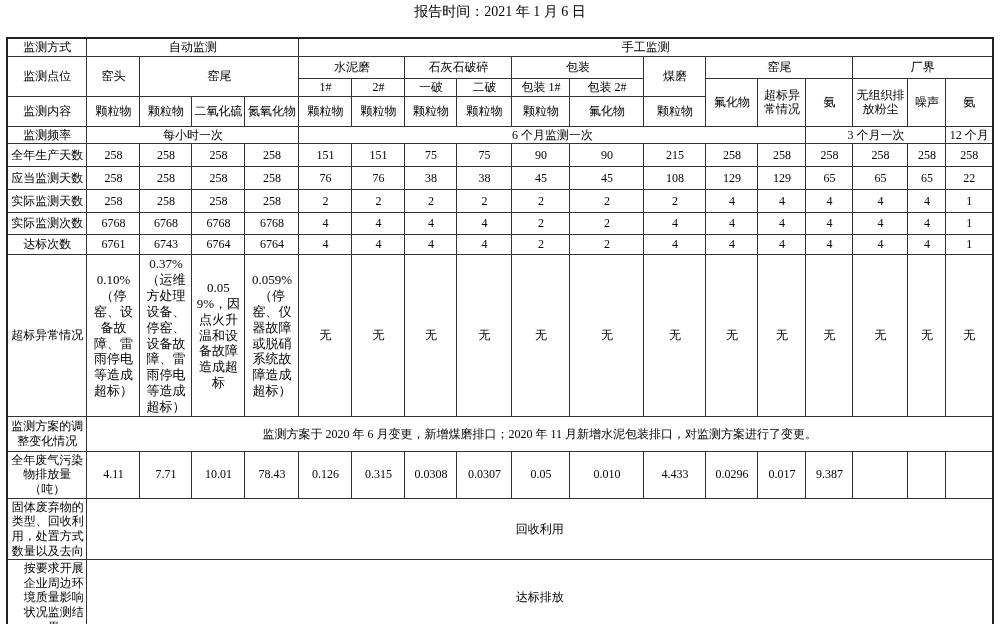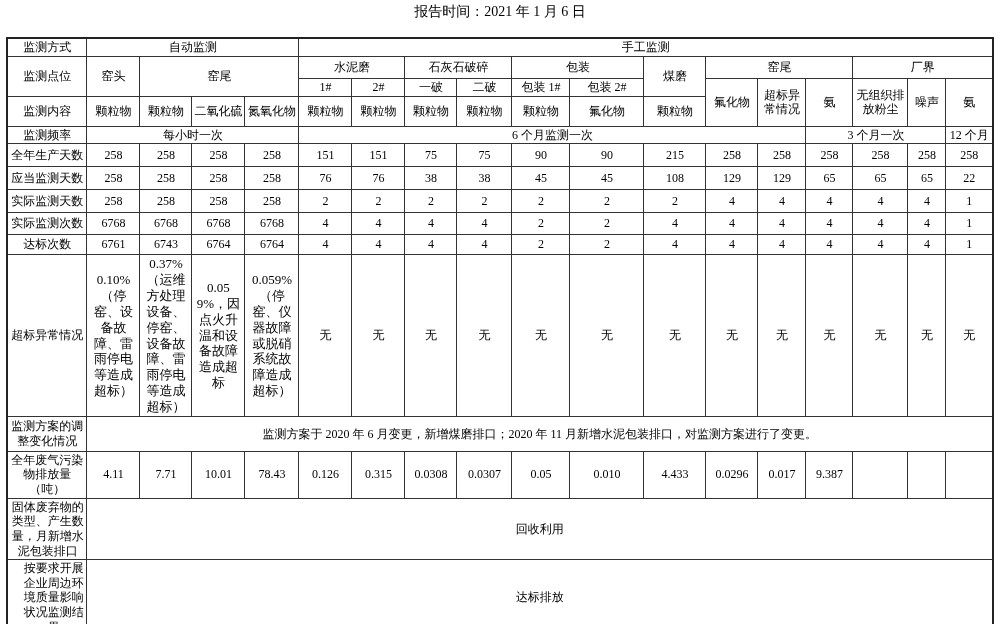--- a/index.html
+++ b/index.html
@@ -266,21 +266,21 @@
       <td>4.433</td>
       <td>0.0296</td>
       <td>0.017</td>
       <td>9.387</td>
       <td></td>
       <td></td>
       <td></td>
     </tr>
 
     <tr style="height:56px">
-      <td class="lbl leftcell" style="padding-left:3px">固体废弃物的类型、产生数量，月新增水泥包装排口</td>
+      <td class="lbl leftcell" style="padding-left:3px">固体废弃物的类型、回收利用，处置方式数量以及去向</td>
       <td colspan="17" class="leftcell">回收利用</td>
     </tr>
 
     <tr style="height:52px">
       <td class="lbl leftcell" style="padding-left:15px">按要求开展企业周边环境质量影响状况监测结果</td>
       <td colspan="17" class="leftcell">达标排放</td>
     </tr>
   </tbody>
     </table>
 

